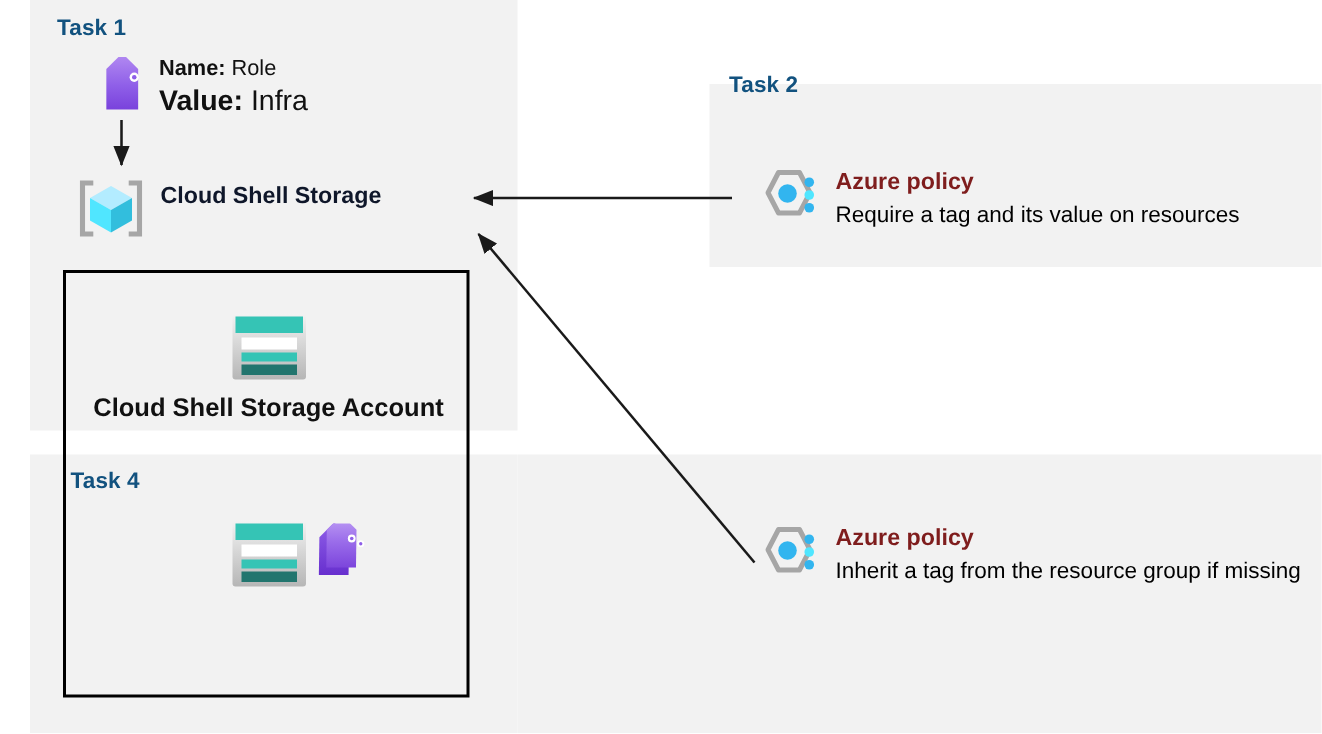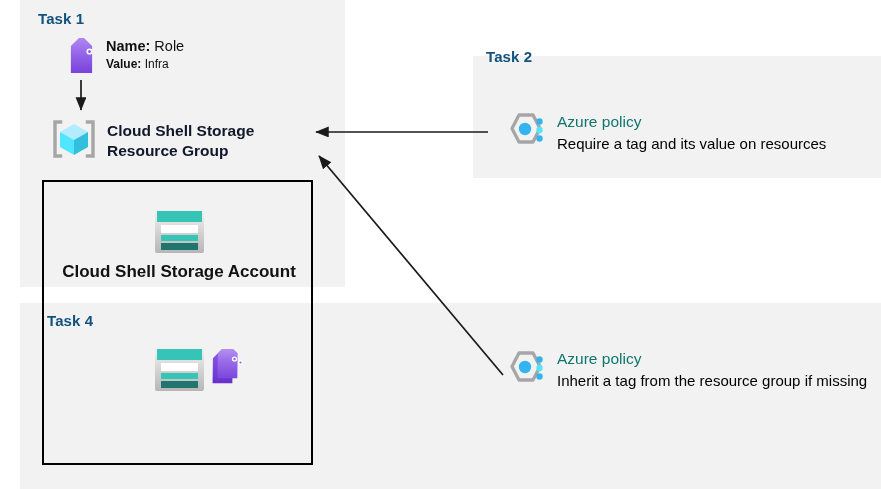--- a/index.html
+++ b/index.html
@@ -57,21 +57,21 @@
   
   .txt {
     position: absolute;
     white-space: nowrap;
     color: #111111;
     text-align: right;
   }
 
   
   #tag-line1 { left: 86px; top: 38px;  font-size: 14.5px; }
-  #tag-line2 { left: 86px; top: 57px;  font-size: 12px; }
+  #tag-line2 { left: 86px; top: 57px;  font-size: 19px; }
   .kv-key { font-weight: bold; color: #111; }
   .kv-val { font-weight: normal; color: #111; }
 
   
   #rg-title {
     position: absolute;
     left: 87px;
     top: 121px;
     width: 200px;
     font-size: 15.5px;
@@ -89,22 +89,22 @@
     white-space: nowrap;
     text-align: center;
   }
   #sa1-caption { left: 0px; top: 262px; width: 318px; }
   #sa2-caption { left: 22px; top: 397px; width: 288px; }
 
   
   .policy-title {
     position: absolute;
     font-size: 15.5px;
-    font-weight: normal;
-    color: #0f766e;
+    font-weight: bold;
+    color: #7f1d1d;
     white-space: nowrap;
   }
   .policy-desc {
     position: absolute;
     font-size: 15px;
     font-weight: normal;
     color: #000000;
     line-height: 20px;
   }
   #policy2-title { left: 537px; top: 113px; }
@@ -193,21 +193,20 @@
       <g>
         <polygon points="24,8 38,16 24,24 10,16" fill="#b3ecff"></polygon>
         <polygon points="10,16 24,24 24,39 10,31" fill="#50e6ff"></polygon>
         <polygon points="38,16 24,24 24,39 38,31" fill="#32bedd"></polygon>
       </g>
     </svg>
   </div>
 
   <div id="rg-title">
     <div>Cloud Shell Storage</div>
-    <div>Resource Group</div>
   </div>
 
   <div class="icon" id="sa-icon-1">
     <svg viewBox="0 0 55 50" width="55" height="50" xmlns="http://www.w3.org/2000/svg">
       <defs>
         <linearGradient id="sag1" x1="0" y1="0" x2="0" y2="1">
           <stop offset="0%" stop-color="#f3f3f3"></stop>
           <stop offset="100%" stop-color="#b6b6b6"></stop>
         </linearGradient>
       </defs>

